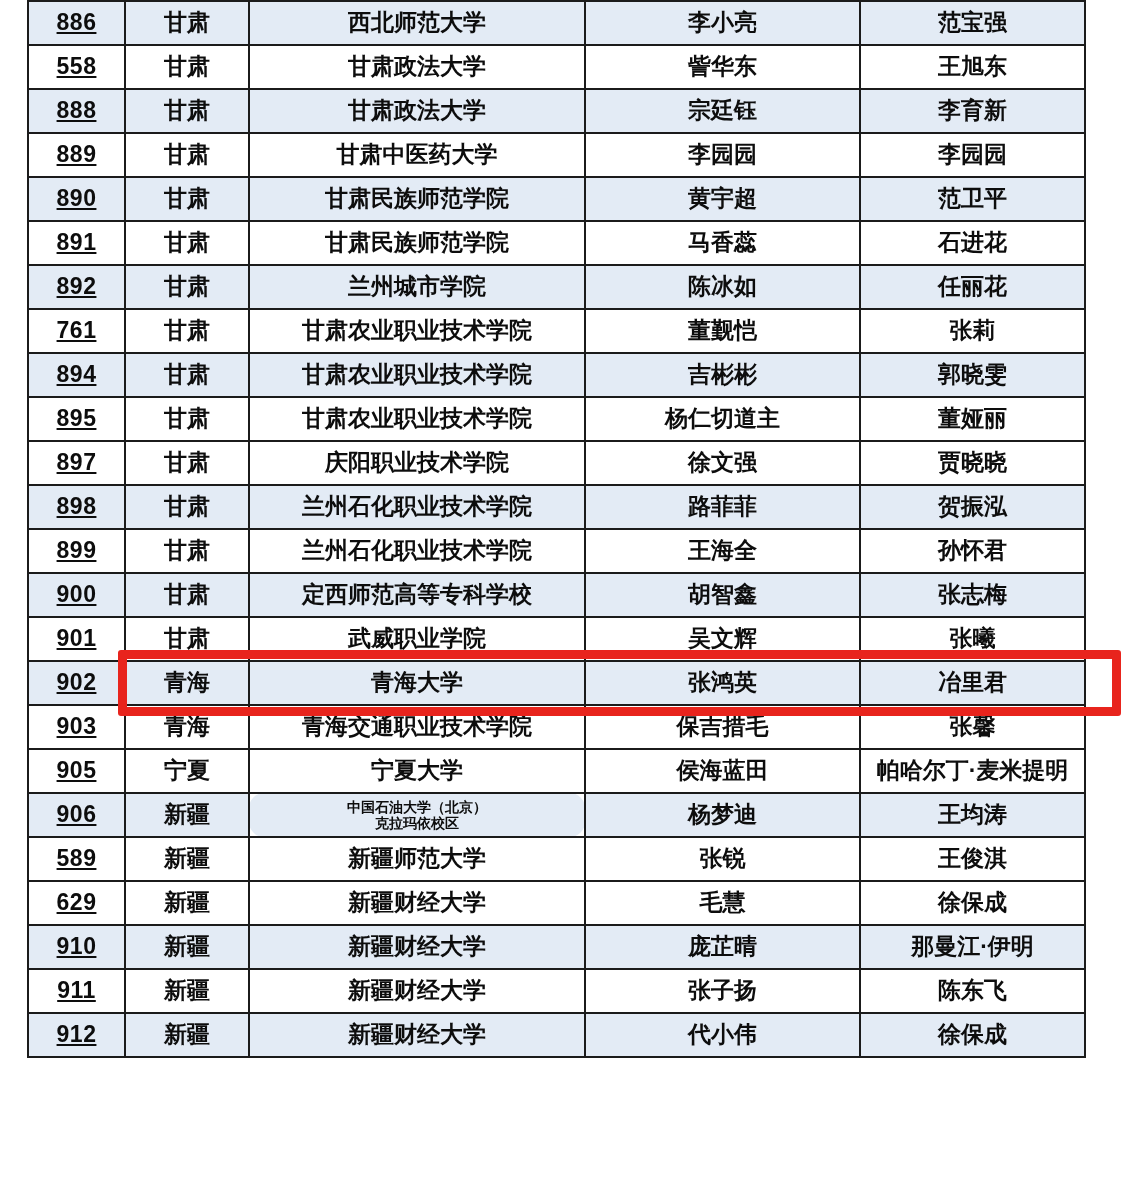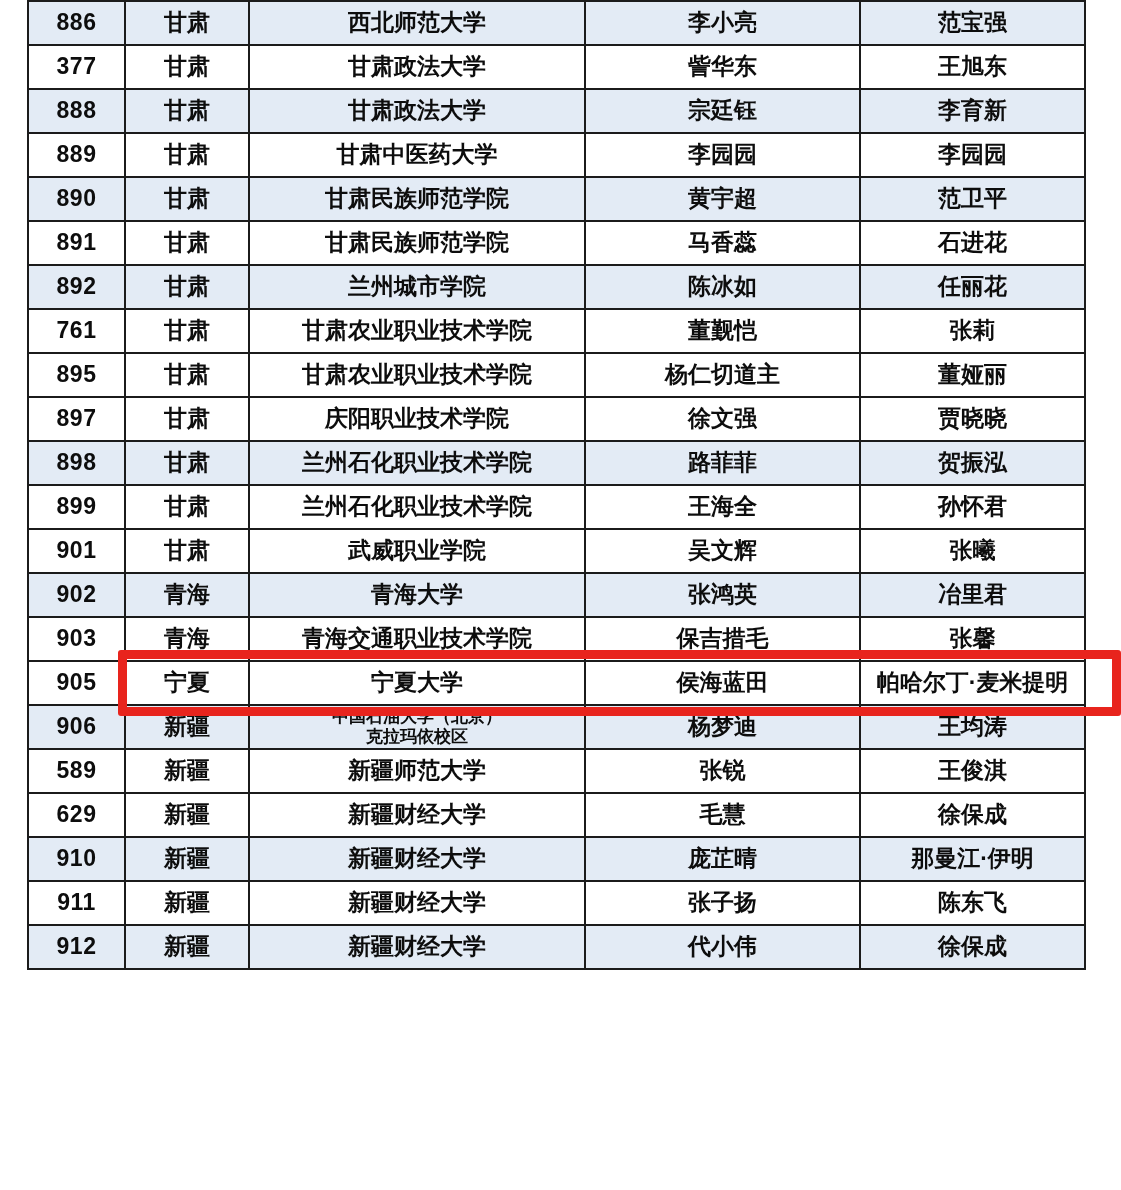--- a/index.html
+++ b/index.html
@@ -46,25 +46,27 @@
   }
   table.roster tr.shaded td {
     background: #e3ebf5;
   }
   table.roster tr.plain td {
     background: #ffffff;
   }
   table.roster td.num {
     font-weight: bold;
     letter-spacing: 0.5px;
+    text-decoration: underline;
   }
   table.roster td.univ.two-line {
     white-space: normal;
     line-height: 1.16;
-    font-size: 17px;
+    font-size: 14px;
+    border-radius: 15px;
   }
   td .l2 { display: block; }
 
   
   .highlight-box {
     position: absolute;
     left: 118px;
     top: 604px;
     width: 1003px;
     height: 70px;
@@ -88,21 +90,21 @@
     </colgroup>
     <tbody id="roster-body">
         <tr class="shaded">
           <td class="num">886</td>
           <td class="prov">甘肃</td>
           <td class="univ">西北师范大学</td>
           <td class="name1">李小亮</td>
           <td class="name2">范宝强</td>
         </tr>
         <tr class="plain">
-          <td class="num">377</td>
+          <td class="num">558</td>
           <td class="prov">甘肃</td>
           <td class="univ">甘肃政法大学</td>
           <td class="name1">訾华东</td>
           <td class="name2">王旭东</td>
         </tr>
         <tr class="shaded">
           <td class="num">888</td>
           <td class="prov">甘肃</td>
           <td class="univ">甘肃政法大学</td>
           <td class="name1">宗廷钰</td>
@@ -136,20 +138,27 @@
           <td class="name1">陈冰如</td>
           <td class="name2">任丽花</td>
         </tr>
         <tr class="plain">
           <td class="num">761</td>
           <td class="prov">甘肃</td>
           <td class="univ">甘肃农业职业技术学院</td>
           <td class="name1">董觐恺</td>
           <td class="name2">张莉</td>
         </tr>
+        <tr class="shaded">
+          <td class="num">894</td>
+          <td class="prov">甘肃</td>
+          <td class="univ">甘肃农业职业技术学院</td>
+          <td class="name1">吉彬彬</td>
+          <td class="name2">郭晓雯</td>
+        </tr>
         <tr class="plain">
           <td class="num">895</td>
           <td class="prov">甘肃</td>
           <td class="univ">甘肃农业职业技术学院</td>
           <td class="name1">杨仁切道主</td>
           <td class="name2">董娅丽</td>
         </tr>
         <tr class="plain">
           <td class="num">897</td>
           <td class="prov">甘肃</td>
@@ -163,20 +172,27 @@
           <td class="univ">兰州石化职业技术学院</td>
           <td class="name1">路菲菲</td>
           <td class="name2">贺振泓</td>
         </tr>
         <tr class="plain">
           <td class="num">899</td>
           <td class="prov">甘肃</td>
           <td class="univ">兰州石化职业技术学院</td>
           <td class="name1">王海全</td>
           <td class="name2">孙怀君</td>
+        </tr>
+        <tr class="shaded">
+          <td class="num">900</td>
+          <td class="prov">甘肃</td>
+          <td class="univ">定西师范高等专科学校</td>
+          <td class="name1">胡智鑫</td>
+          <td class="name2">张志梅</td>
         </tr>
         <tr class="plain">
           <td class="num">901</td>
           <td class="prov">甘肃</td>
           <td class="univ">武威职业学院</td>
           <td class="name1">吴文辉</td>
           <td class="name2">张曦</td>
         </tr>
         <tr class="shaded">
           <td class="num">902</td>

